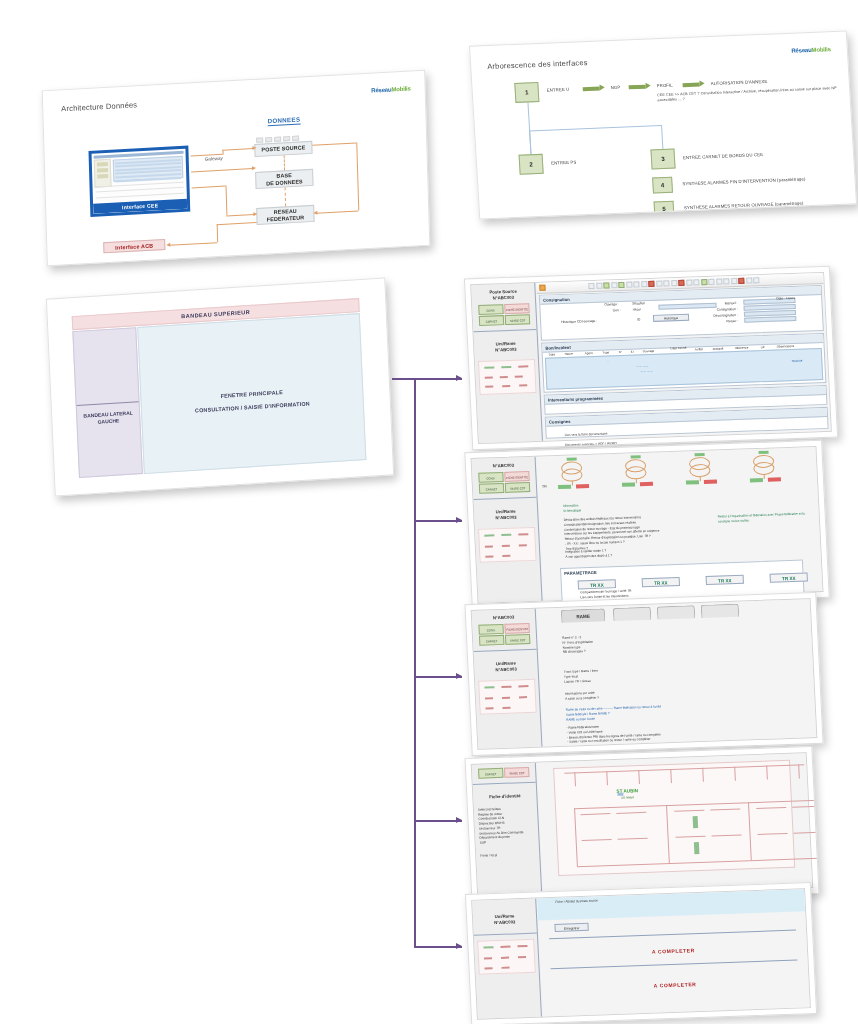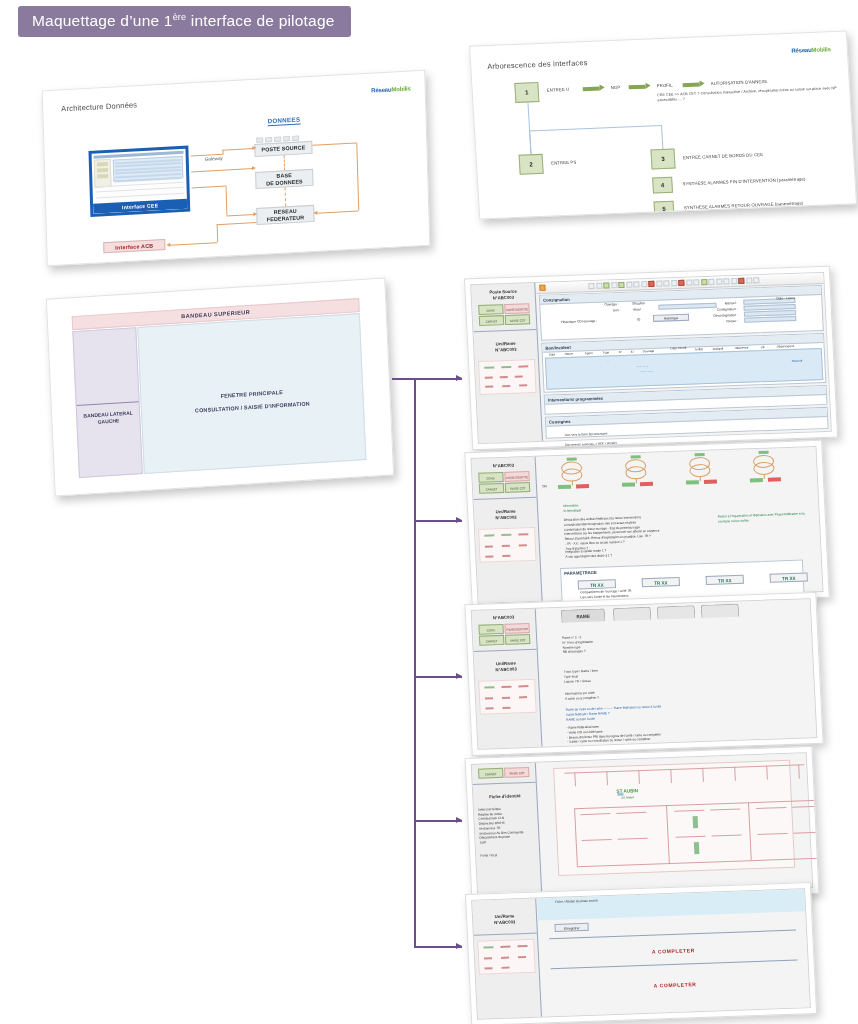--- a/index.html
+++ b/index.html
@@ -266,23 +266,20 @@
   .schem .bl{ position:absolute; background:#9ec0dc; }
   .st-aubin{
     position:absolute; font-size:4.6px; font-weight:bold; color:#3a9a3a; text-align:center;
   }
 </style>
 </head>
 <body>
 
 <div id="root">
 
-  <div class="title-banner">
-    <span>Maquettage d’une 1</span><sup>ère</sup><span> interface de pilotage</span>
-  </div>
 
   <div class="slide" id="slideA">
     <div class="slide-inner">
       <div class="slide-title" style="left:18px; top:14px;">Architecture Données</div>
       <div class="logo" style="right:14px; top:14px;">
         <span class="lg-a">Réseau</span><span class="lg-b">Mobilis</span>
       </div>
 
       <div class="donnees-lbl" style="left:224px; top:38px;">DONNEES</div>
 

